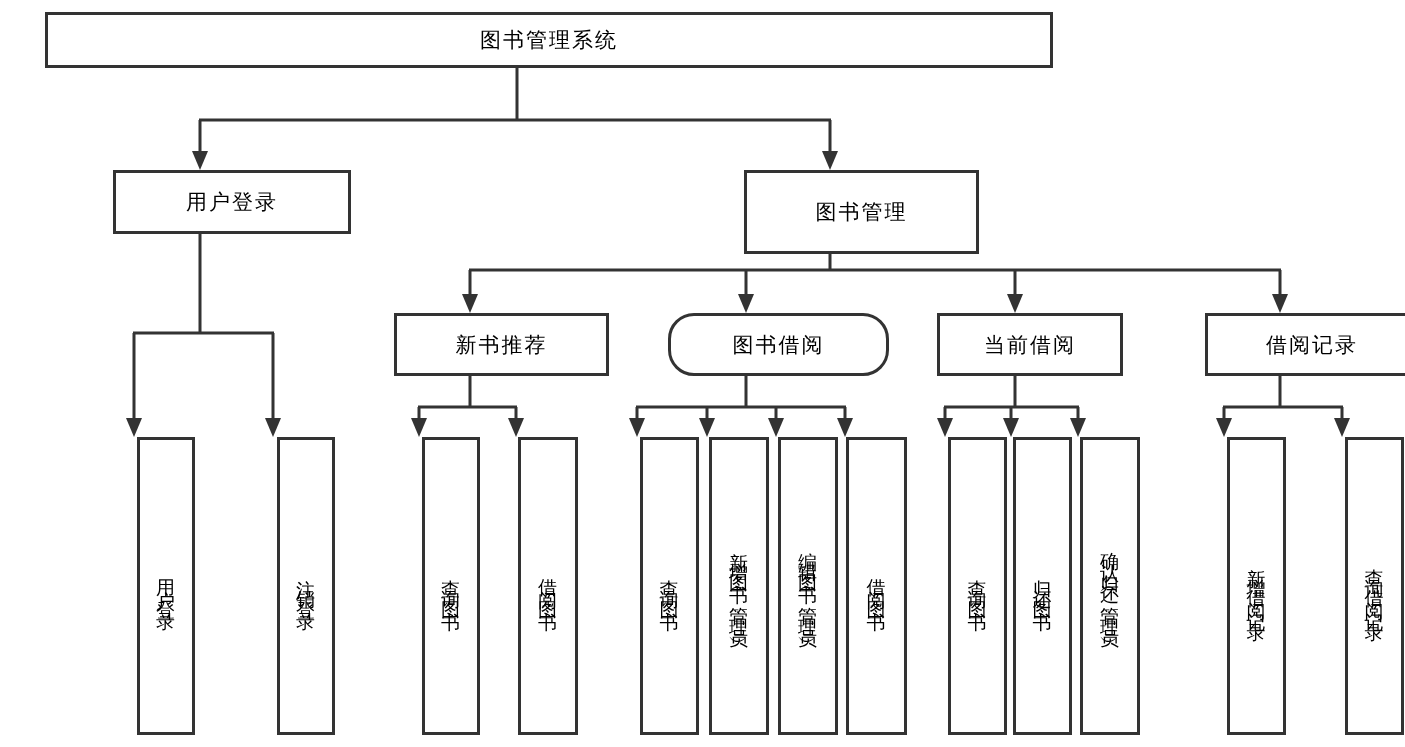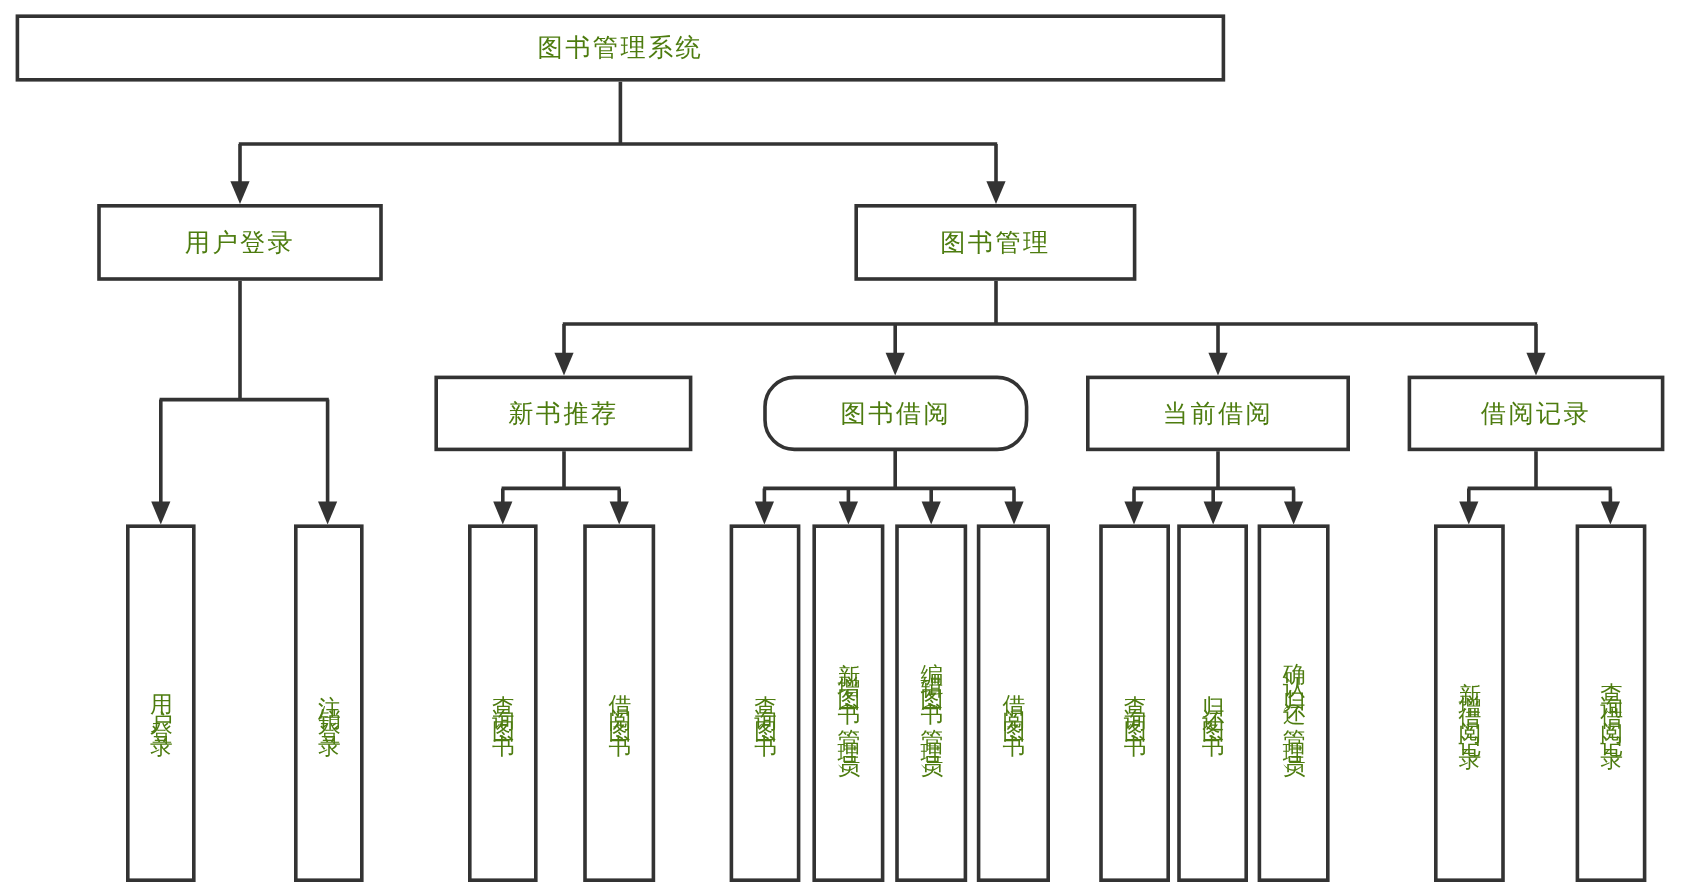--- a/index.html
+++ b/index.html
@@ -5,41 +5,41 @@
   html,body { margin:0; padding:0; background:#ffffff; }
   .stage {
     position:relative; width:1405px; height:747px; background:#ffffff;
     font-family:"Liberation Sans", sans-serif; overflow:hidden;
   }
   svg.connectors { position:absolute; left:0; top:0; z-index:1; }
   .box {
     position:absolute; box-sizing:border-box;
     border:3px solid #333333; background:#ffffff;
     display:flex; align-items:center; justify-content:center;
-    color:#4d7c0f; z-index:2;
+    color:#000000; z-index:2;margin-left:32px;
   }
   .hbox { font-size:21px; letter-spacing:2px; }
   .vbox { font-size:19px; }
   .vbox .vtext {
     writing-mode:vertical-rl; text-orientation:mixed;
     letter-spacing:11px; line-height:1; white-space:nowrap;
   }
   .watermark {
     position:absolute; right:4px; bottom:2px; z-index:5;
     font-size:20px; letter-spacing:1px; color:#c9bfbf;
     mix-blend-mode:multiply; pointer-events:none;
   }
 
   
   .n-root   { left:13px;  top:12px;  width:1008px; height:56px; }
   .n-login  { left:81px;  top:170px; width:238px;  height:64px; }
-  .n-mgmt   { left:712px; top:170px; width:235px;  height:64px; }
+  .n-mgmt   { left:712px; top:170px; width:235px;  height:84px; }
   .n-rec    { left:362px; top:313px; width:215px;  height:63px;text-align:center; }
   .n-borrow { left:636px; top:313px; width:221px;  height:63px;border-radius:26px; }
-  .n-cur    { left:905px; top:313px; width:220px;  height:63px; }
+  .n-cur    { left:905px; top:313px; width:186px;  height:63px; }
   .n-hist   { left:1173px;top:313px; width:214px;  height:63px; }
 
   .v { top:437px; height:298px; }
   .v1  { left:105px;  width:58px; }
   .v2  { left:245px;  width:58px; }
   .v3  { left:390px;  width:58px; }
   .v4  { left:486px;  width:60px; }
   .v5  { left:608px;  width:59px; }
   .v6  { left:677px;  width:60px; }
   .v7  { left:746px;  width:60px; }

